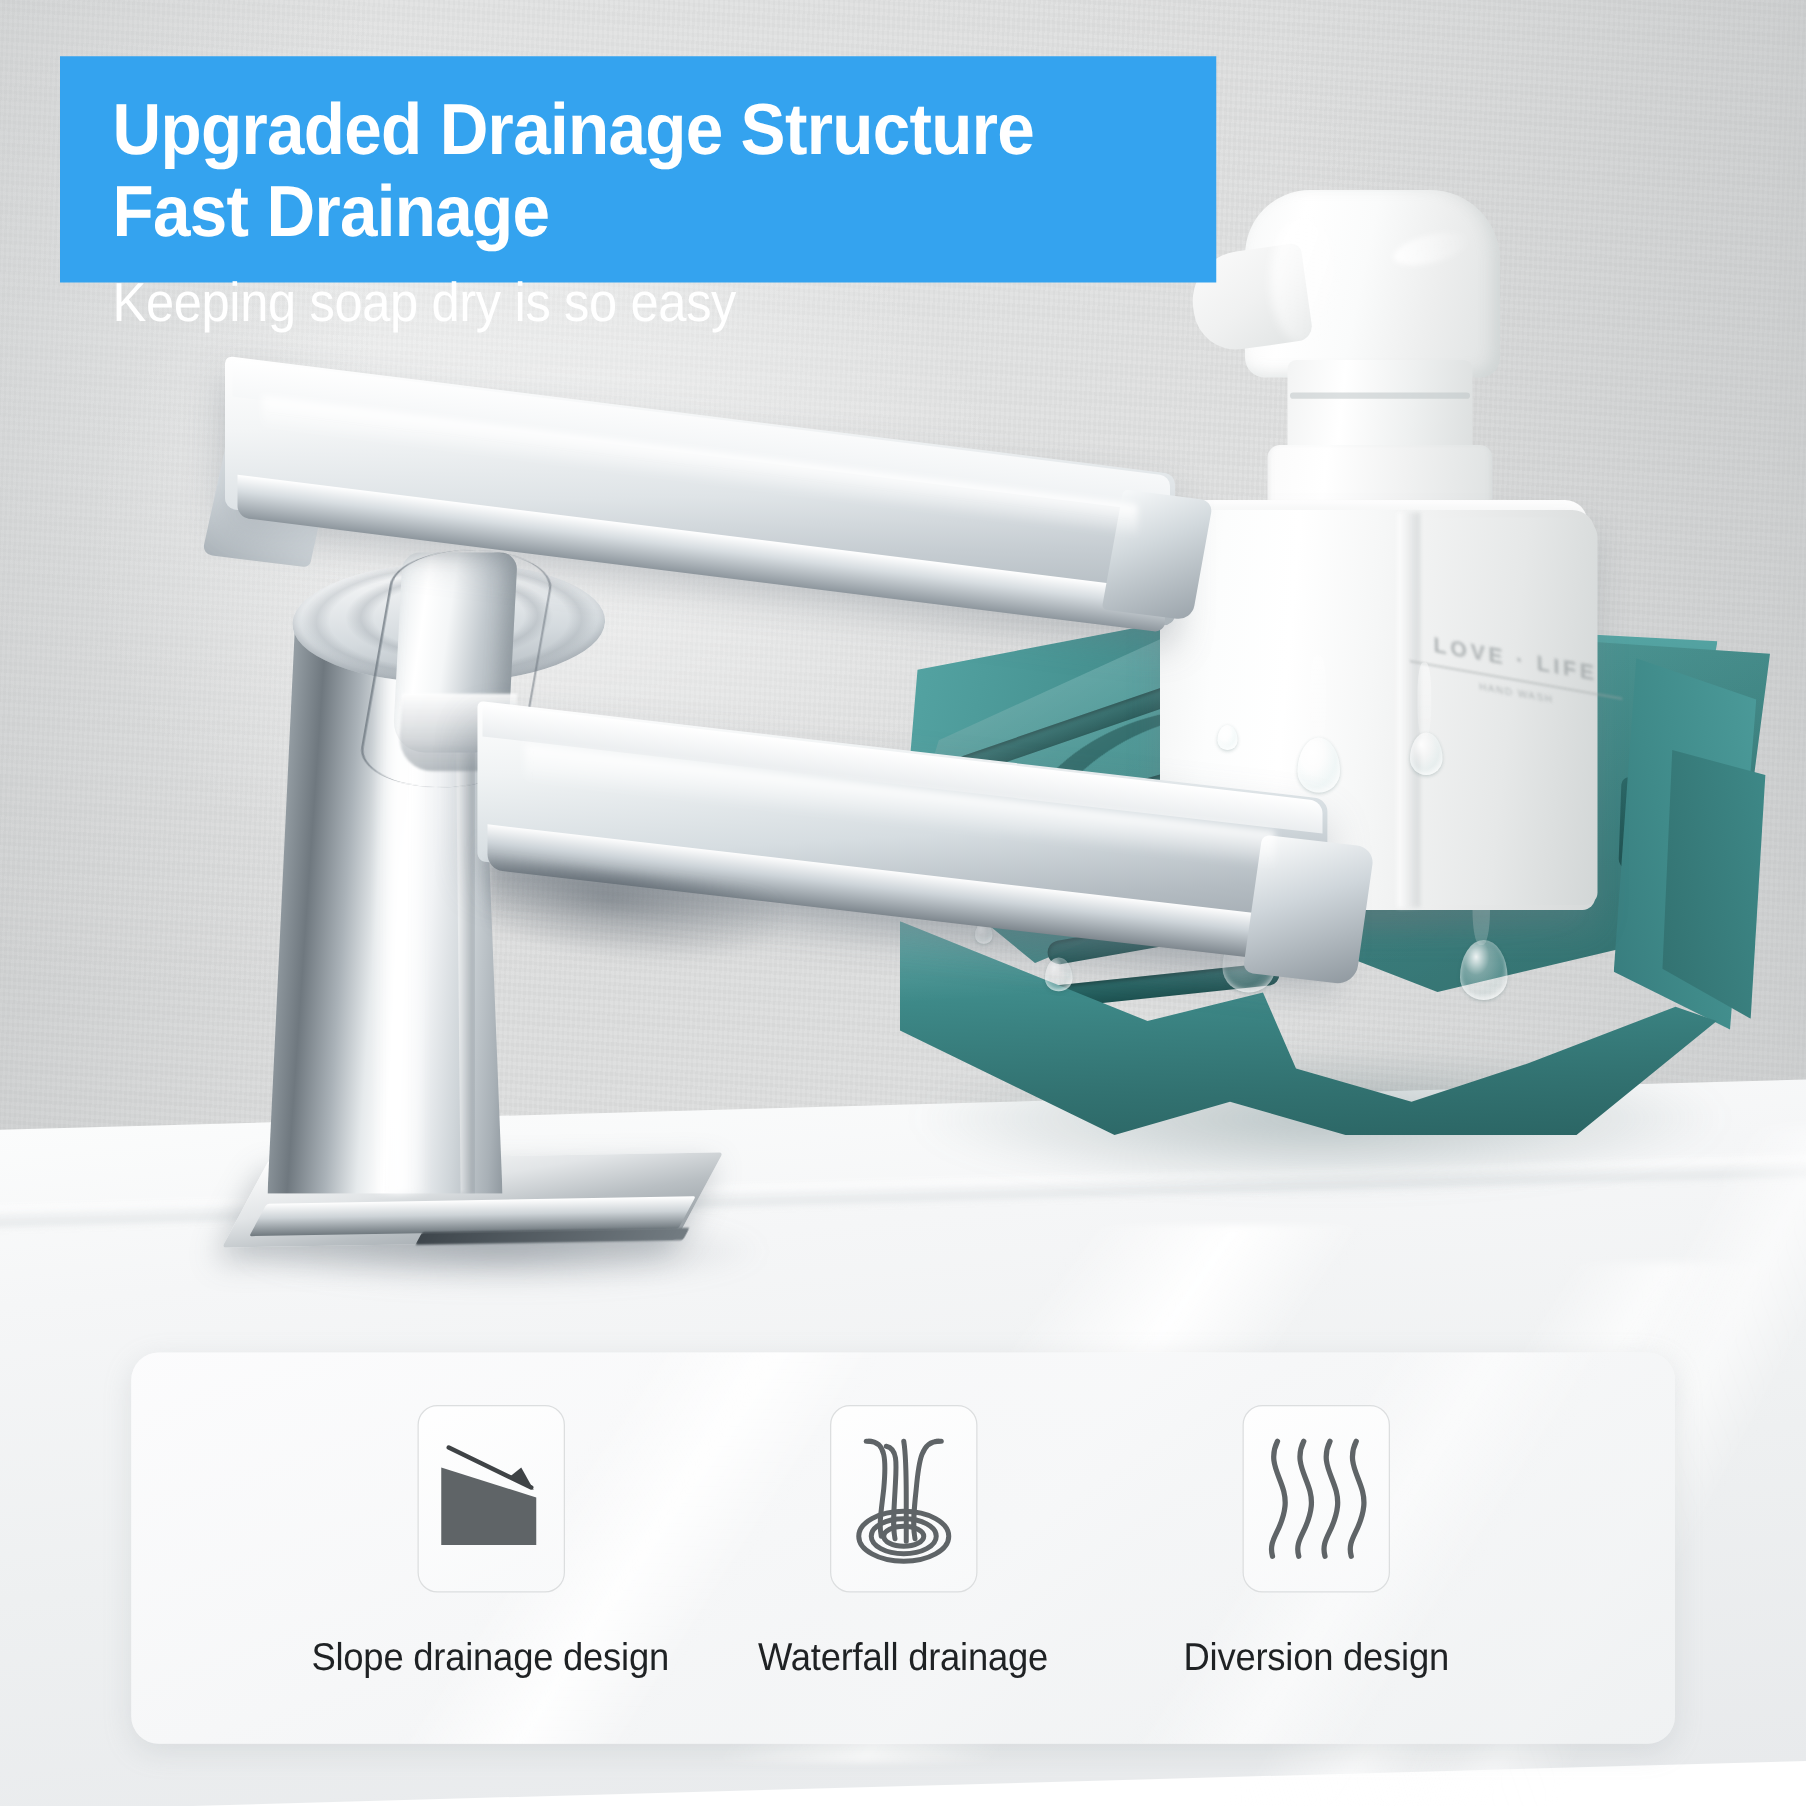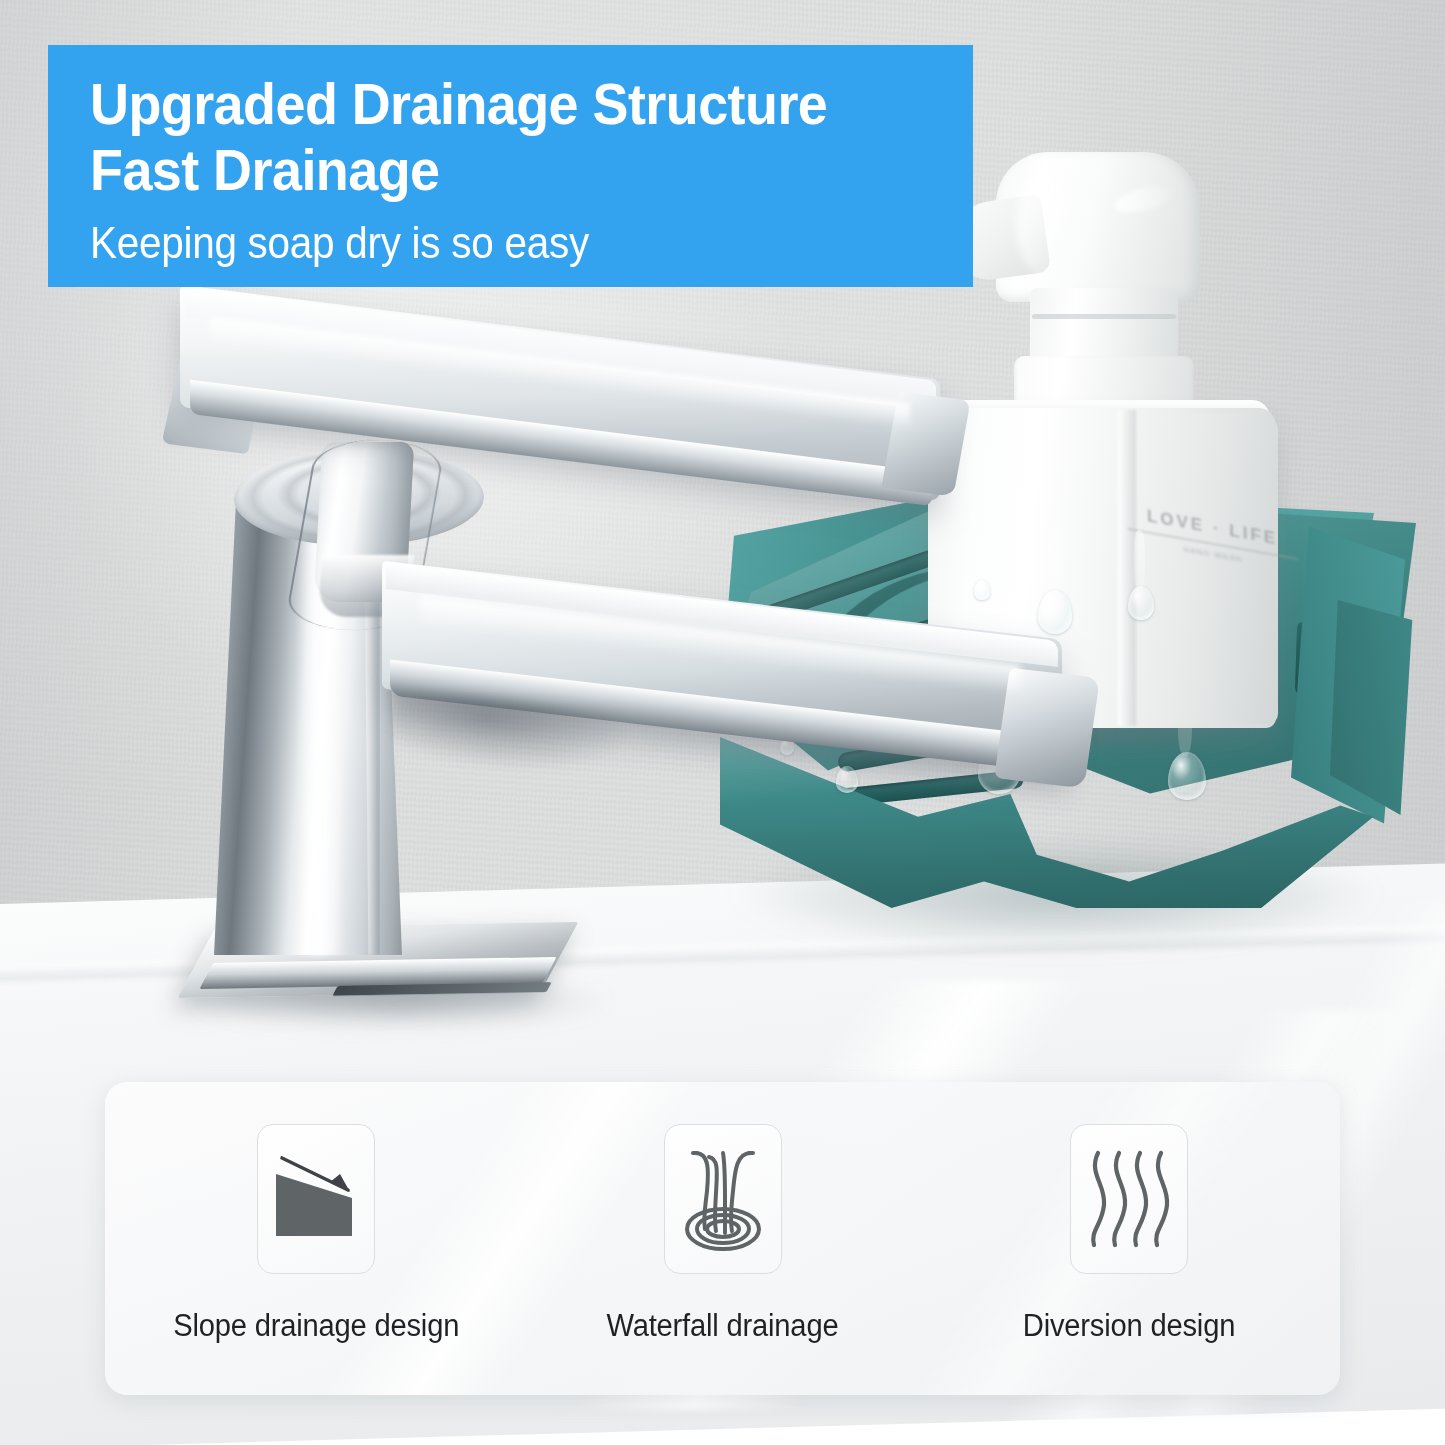--- a/index.html
+++ b/index.html
@@ -440,21 +440,21 @@
     margin:5px 0; filter:blur(1px);
   }
   .soap-base-shadow {
     position:absolute; left:20px; top:592px; width:330px; height:40px;
     background:radial-gradient(ellipse at center, rgba(90,110,112,0.44) 0%, rgba(90,110,112,0) 72%);
     filter:blur(7px);
   }
 
   
   #banner {
-    position:absolute; left:48px; top:45px; width:925px; height:242px;
+    position:absolute; left:48px; top:45px; width:925px; height:181px;
     background:#34a3ef;
     padding:26px 0 0 42px;
     z-index:20;
   }
   #banner .b-title {
     color:#ffffff;
     font-size:58px;
     font-weight:700;
     line-height:1.13;
     letter-spacing:-0.6px;
@@ -492,21 +492,21 @@
   #features .panel-sheen2 {
     position:absolute; left:420px; top:-60px; width:980px; height:560px;
     background:linear-gradient(123deg, rgba(255,255,255,0) 46%, rgba(255,255,255,0.55) 53%, rgba(255,255,255,0) 60%);
     pointer-events:none;
     filter:blur(3px);
   }
   .f-row {
     position:absolute; inset:0;
     display:flex;
     align-items:flex-start;
-    justify-content:space-between;
+    justify-content:center;
     padding:42px 46px 0 46px;
   }
   .f-card {
     display:flex;
     flex-direction:column;
     align-items:center;
     width:330px;
   }
   .f-iconbox {
     width:118px; height:150px;

